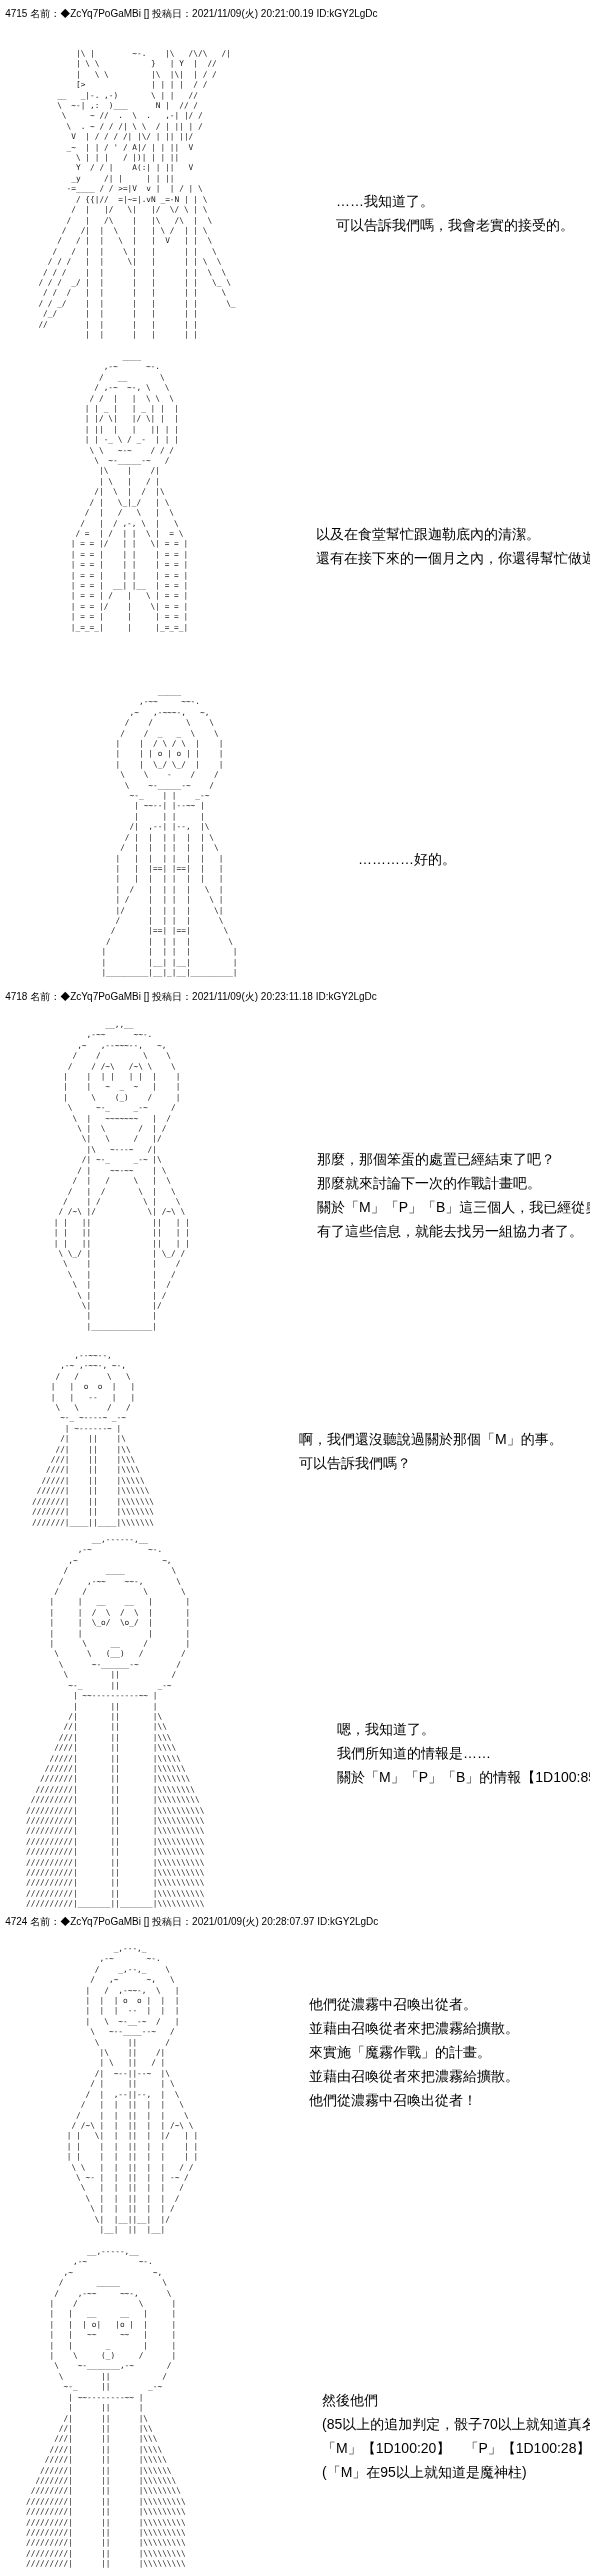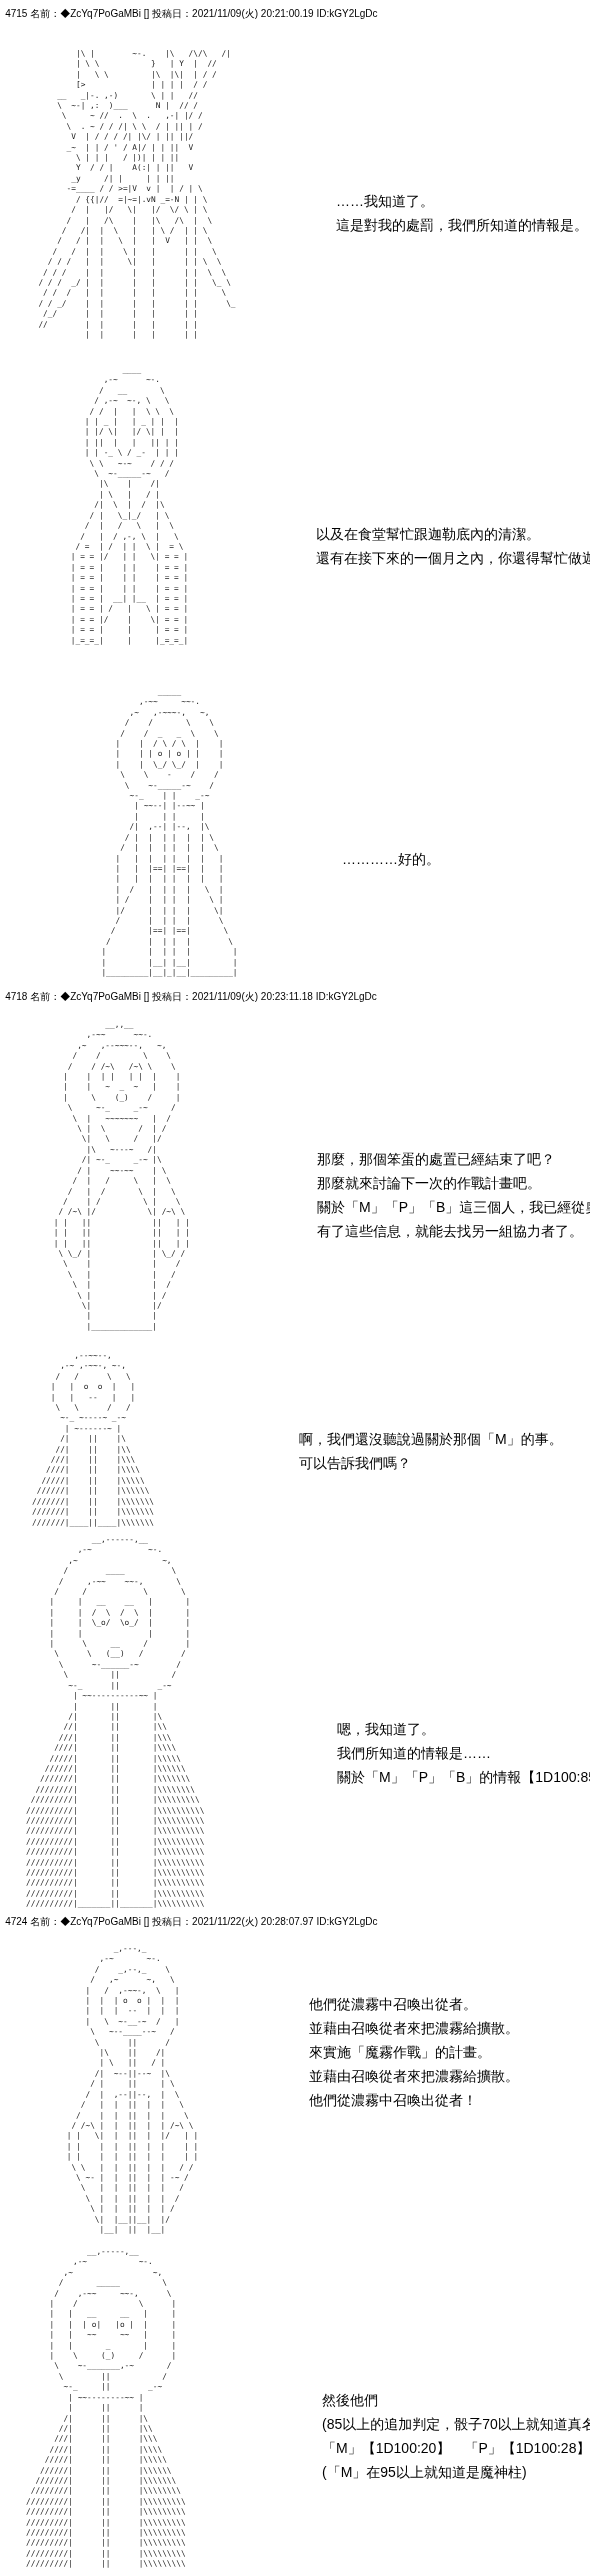--- a/index.html
+++ b/index.html
@@ -61,22 +61,22 @@
       /   / |  |   \  |   |  V   | |  \
      /   /  |  |    \ |   |      | |   \
     / / /   |  |     \|   |      | | \  \
    / / /    |  |      |   |      | |  \  \
   / / /  _/ |  |      |   |      | |   \_ \
    / /  /   |  |      |   |      | |     \
   / / _/    |  |      |   |      | |      \_
    /_/      |  |      |   |      | |
   //        |  |      |   |      | |
             |  |      |   |      | |</pre>
-  <div class="dlg" style="left:336px; top:189px"><div>……我知道了。</div><div>這是對我的處罰，我們所知道的情報是。</div></div>
-  <pre class="aa" style="left:52px;  top:365px">               ____
+  <div class="dlg" style="left:336px; top:189px"><div>……我知道了。</div><div>可以告訴我們嗎，我會老實的接受的。</div></div>
+  <pre class="aa" style="left:52px;  top:352px">               ____
            ,-~      ~-.
           /   __       \
          / ,-~  ~-, \   \
         / /  |   |  \ \  \
        | | _ |   | _ | |  |
        | |/ \|   |/ \| |  |
        | ||  |   |   || | |
        | | -_ \ / _-  | | |
         \ \   ~-~    / / /
          \  ~-_____-~   /
@@ -118,21 +118,21 @@
      |   |  |  | |  |  |   |
      |  /   |  | |  |   \  |
      | /    |  | |  |    \ |
      |/     |  | |  |     \|
      /      |  | |  |      \
     /       |==| |==|       \
    /        |  | |  |        \
   |         |  | |  |         |
   |         |__| |__|         |
   |_________|__|_|__|_________|</pre>
-  <div class="dlg" style="left:342px; top:847px"><div>…………好的。</div></div>
+  <div class="dlg" style="left:358px; top:847px"><div>…………好的。</div></div>
 
   <div class="hdr" style="top:990px">4718 名前：◆ZcYq7PoGaMBi [] 投稿日：2021/11/09(火) 20:23:11.18 ID:kGY2LgDc</div>
   <pre class="aa" style="left:49px;  top:1020px">            __,,__
         ,-~~      ~~-.
       ,~   ,--~~~--,   ~,
      /    /         \    \
     /    / /~\   /~\ \    \
    |    |  | |   | |  |    |
    |    |   ~  _  ~   |    |
    |     \    (_)    /     |
@@ -208,21 +208,21 @@
 //////////|       ||       |\\\\\\\\\\
 //////////|       ||       |\\\\\\\\\\
 //////////|       ||       |\\\\\\\\\\
 //////////|       ||       |\\\\\\\\\\
 //////////|       ||       |\\\\\\\\\\
 //////////|       ||       |\\\\\\\\\\
 //////////|       ||       |\\\\\\\\\\
 //////////|_______||_______|\\\\\\\\\\</pre>
   <div class="dlg" style="left:337px; top:1717px"><div>嗯，我知道了。</div><div>我們所知道的情報是……</div><div>關於「M」「P」「B」的情報【1D100:85】</div></div>
 
-  <div class="hdr" style="top:1915px">4724 名前：◆ZcYq7PoGaMBi [] 投稿日：2021/11/22(火) 20:28:07.97 ID:kGY2LgDc</div>
+  <div class="hdr" style="top:1915px">4724 名前：◆ZcYq7PoGaMBi [] 投稿日：2021/01/09(火) 20:28:07.97 ID:kGY2LgDc</div>
   <pre class="aa" style="left:62px;  top:1944px">           _,---,_
         ,-~       ~-.
        /    _,--,_    \
       /   ,~      ~,   \
      |   /  ,-~~-,  \   |
      |  |  | o  o |  |  |
      |  |  |  --  |  |  |
      |   \  ~-__-~  /   |
       \   ~--____--~   /
        \      ||      /

